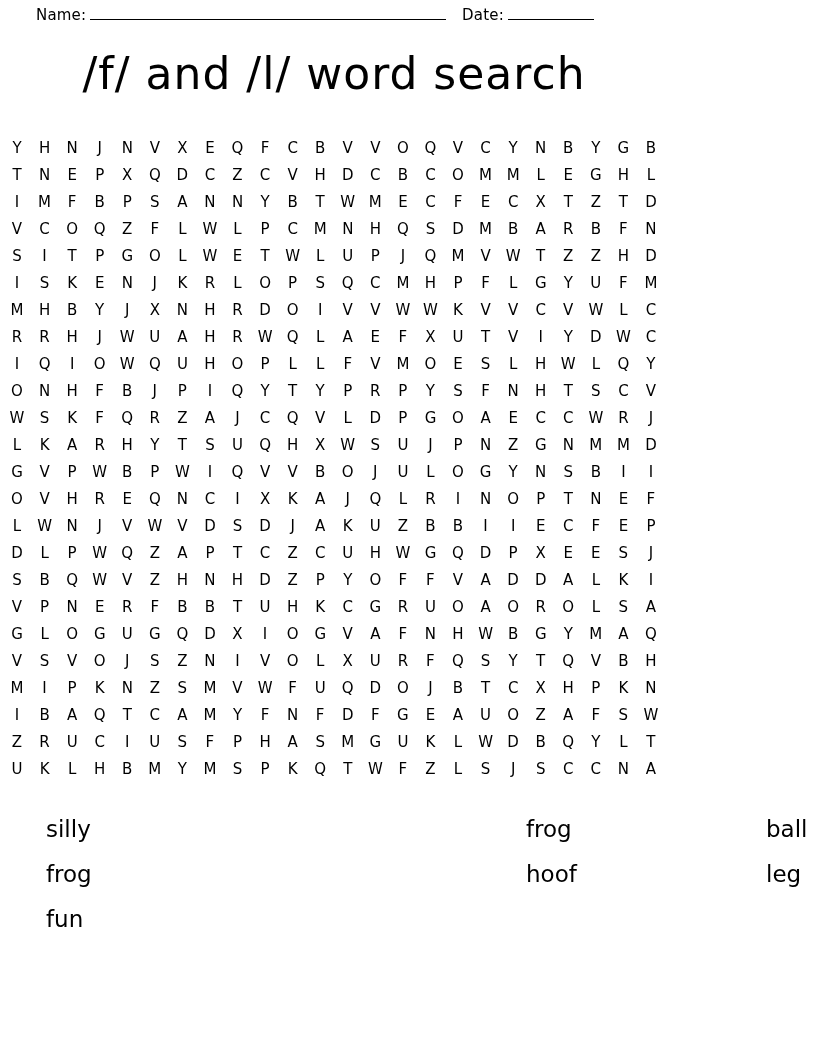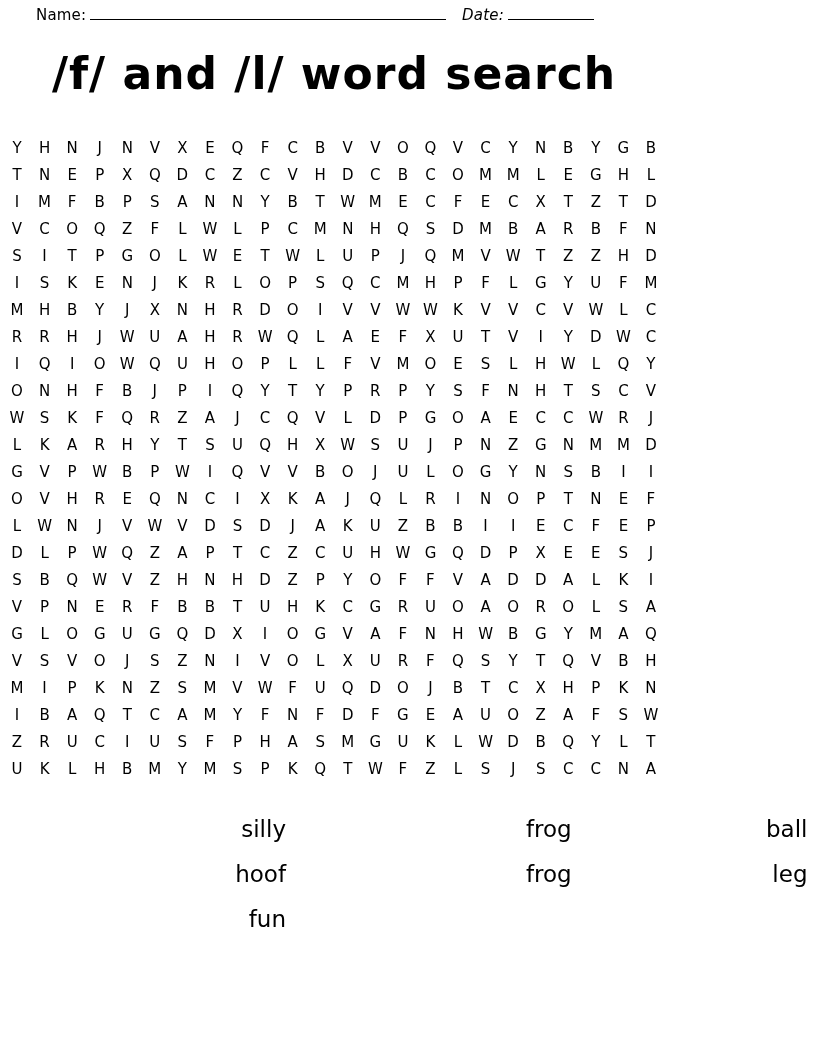--- a/index.html
+++ b/index.html
@@ -36,34 +36,33 @@
   }
   .header-line .name-rule {
     flex: 1 1 auto;
     border-bottom: 1px solid #000;
     margin: 0 6px 3px 4px;
     height: 10px;
   }
   .header-line .date-label {
     white-space: nowrap;
     margin-left: 10px;
-    font-style: italic;
   }
   .header-line .date-rule {
     width: 86px;
     border-bottom: 1px solid #000;
     margin: 0 0 3px 4px;
     height: 10px;
   }
 
   
   .title {
     text-align: center;
     font-size: 44px;
-    font-weight: bold;
+    font-weight: normal;
     letter-spacing: 1px;
     margin: 24px 0 0 0;
     font-family: "DejaVu Sans", sans-serif;
   }
 
   
   .grid {
     margin: 36px auto 0 auto;
     width: 658px;
     display: flex;
@@ -93,21 +92,20 @@
   .word:nth-child(3n+3) { padding-left: 240px; }
   
   .word-grid {
     margin: 24px auto 0 auto;
     width: 700px;
     display: grid;
     grid-template-columns: 240px 240px auto;
     row-gap: 0;
     padding-left: 46px;
     box-sizing: border-box;
-    text-align: right;
   }
   .word-grid .word {
     width: auto;
     font-size: 23px;
     line-height: 45px;
   }
 </style>
 </head>
 <body>
 
@@ -746,19 +744,19 @@
         <span class="cell">C</span>
         <span class="cell">N</span>
         <span class="cell">A</span>
       </div>
     </div>
 
   <div class="word-grid" id="word-list">
       <div class="word">silly</div>
       <div class="word">frog</div>
       <div class="word">ball</div>
+      <div class="word">frog</div>
       <div class="word">hoof</div>
-      <div class="word">frog</div>
       <div class="word">leg</div>
       <div class="word">fun</div>
     </div>
 
 </div>
 
 </body></html>

